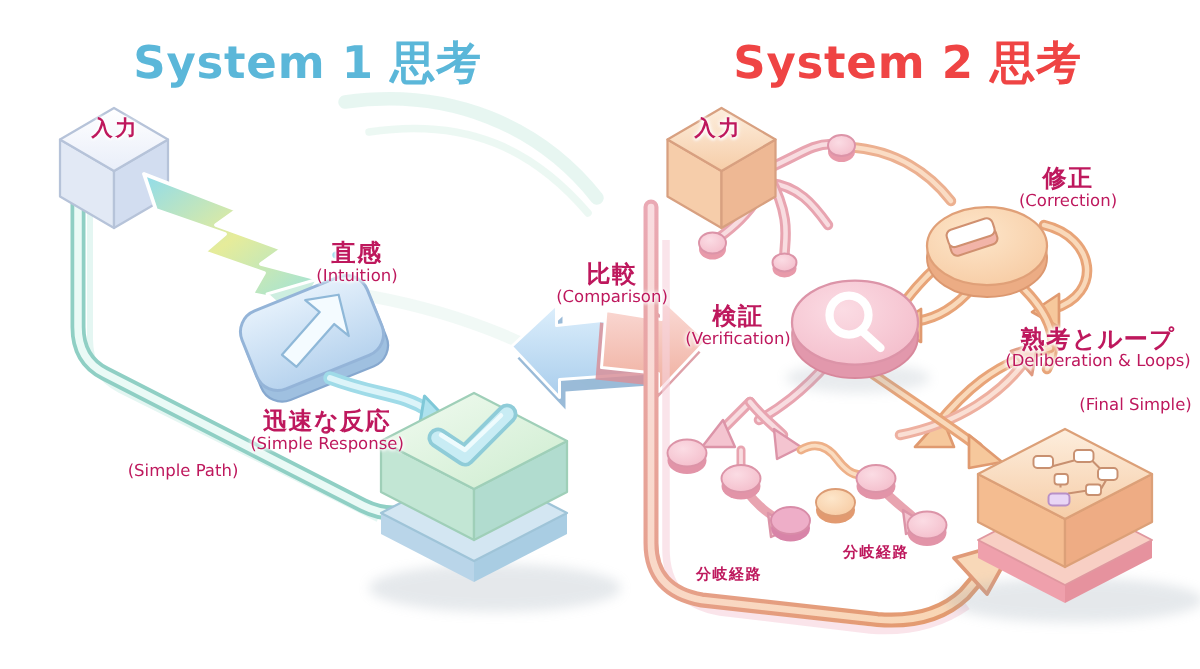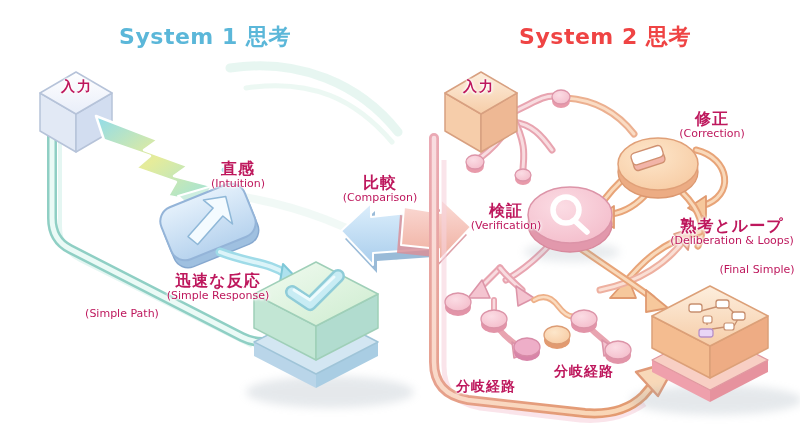--- a/index.html
+++ b/index.html
@@ -6,23 +6,23 @@
   .stage{
     position:relative;width:800px;height:446px;background:#ffffff;overflow:hidden;
     font-family:"DejaVu Sans","Liberation Sans",sans-serif;
   }
   .stage svg{position:absolute;left:0;top:0;}
   .lbl{position:absolute;transform:translateX(-50%);text-align:center;white-space:nowrap;
        color:#be185d;line-height:1.15;
        text-shadow:0 0 3px #fff,0 0 3px #fff,0 0 5px #fff,0 1px 2px #fff;}
   .lbl .jp{display:block;font-weight:bold;font-size:16px;letter-spacing:1px;}
   .lbl .en{display:block;font-weight:500;font-size:11px;letter-spacing:0;}
-  .lbl.small .jp{font-size:14px;}
+  .lbl.small .jp{font-size:10px;}
   .lbl.cube .jp{font-size:14px;letter-spacing:2px;}
-  .title{position:absolute;transform:translateX(-50%);font-weight:bold;font-size:22px;
+  .title{position:absolute;transform:translateX(-50%);font-weight:bold;font-size:30px;
          letter-spacing:.5px;white-space:nowrap;}
   .title.s1{color:#5bb7d9;}
   .title.s2{color:#ef4444;}
 </style>
 </head>
 <body>
 
 <div class="stage">
 
 <svg width="800" height="446" viewBox="0 0 800 446">
@@ -278,29 +278,29 @@
   <span class="en">(Intuition)</span>
 </div>
 <div class="lbl" style="left:218px;top:272px">
   <span class="jp">迅速な反応</span>
   <span class="en">(Simple Response)</span>
 </div>
 <div class="lbl" style="left:122px;top:308px">
   <span class="en">(Simple Path)</span>
 </div>
 
-<div class="lbl" style="left:380px;top:174px">
+<div class="lbl" style="left:408px;top:174px">
   <span class="jp">比較</span>
   <span class="en">(Comparison)</span>
 </div>
 
 <div class="lbl cube" style="left:479px;top:78px">
   <span class="jp">入力</span>
 </div>
-<div class="lbl" style="left:506px;top:202px">
+<div class="lbl" style="left:492px;top:202px">
   <span class="jp">検証</span>
   <span class="en">(Verification)</span>
 </div>
 <div class="lbl" style="left:732px;top:217px">
   <span class="jp">熟考とループ</span>
   <span class="en">(Deliberation &amp; Loops)</span>
 </div>
 <div class="lbl" style="left:712px;top:110px">
   <span class="jp">修正</span>
   <span class="en">(Correction)</span>

